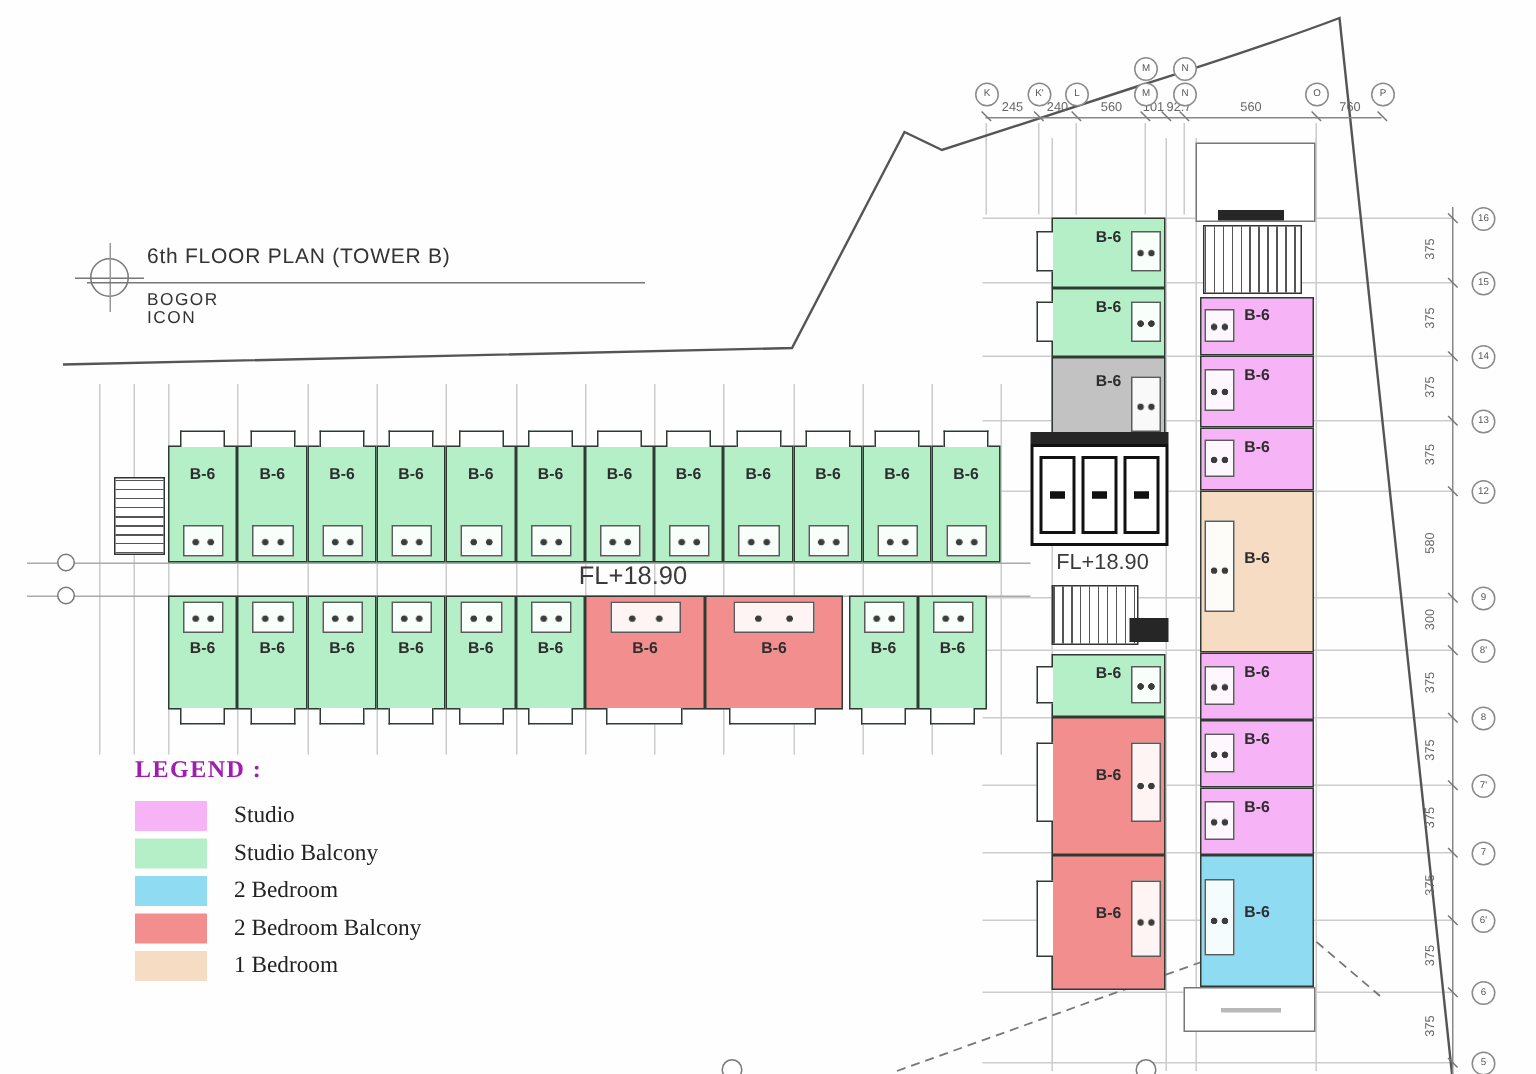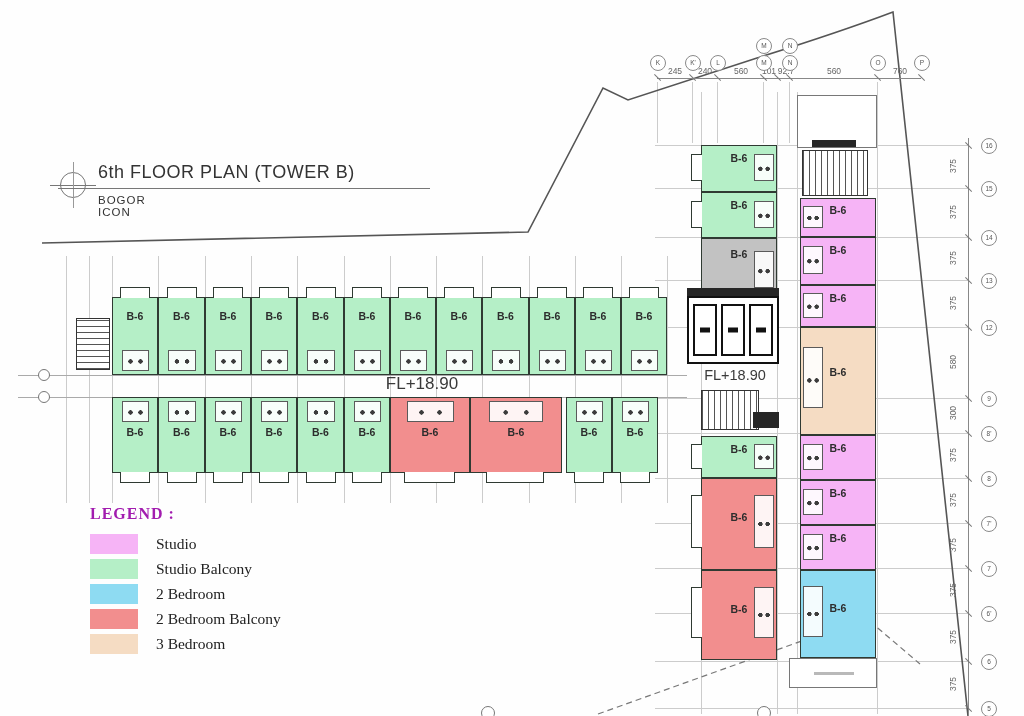--- a/index.html
+++ b/index.html
@@ -29,21 +29,21 @@
   .unit.rwr::after{left:2px;top:18%;width:18px;height:56%;}
   
   .unit.top.has-tab::before{content:"";position:absolute;top:-11px;left:17%;width:62%;height:10px;
       background:#fff;border:1.6px solid #2f3a32;border-bottom:none;}
   .unit.bottom.has-tab::before{content:"";position:absolute;bottom:-11px;left:17%;width:62%;height:10px;
       background:#fff;border:1.6px solid #2f3a32;border-top:none;}
   .unit.rwl.has-tab::before{content:"";position:absolute;left:-11px;top:18%;width:10px;height:56%;
       background:#fff;border:1.6px solid #2f3a32;border-right:none;}
   
   #title-block{position:absolute;left:50px;top:158px;z-index:4;}
-  #title-main{position:absolute;left:48px;top:4px;font-size:18px;color:#333;letter-spacing:.5px;white-space:nowrap;}
+  #title-main{position:absolute;left:48px;top:4px;font-size:14px;color:#333;letter-spacing:.5px;white-space:nowrap;}
   #title-rule{position:absolute;left:8px;top:30px;width:372px;height:1.4px;background:#777;}
   #title-sub{position:absolute;left:48px;top:36px;font-size:11.5px;color:#333;letter-spacing:1px;}
   .datum-circle{position:absolute;border:1.3px solid #777;border-radius:50%;background:#fff;box-sizing:border-box;}
   
   .fl-label{position:absolute;color:#3a3a3a;z-index:4;text-align:center;}
   
   #legend{position:absolute;left:90px;top:505px;z-index:4;font-family:"Liberation Serif",serif;}
   #legend-heading{font-size:16px;font-weight:bold;color:#a21caf;letter-spacing:1px;margin-bottom:8px;}
   .leg-row{display:flex;align-items:center;height:25px;}
   .leg-swatch{width:48px;height:20px;margin-right:18px;}
@@ -279,21 +279,21 @@
         <div class="leg-row">
           <span class="leg-swatch" style="background: rgb(142, 219, 242);"></span>
           <span class="leg-label">2 Bedroom</span>
         </div>
         <div class="leg-row">
           <span class="leg-swatch" style="background: rgb(242, 142, 142);"></span>
           <span class="leg-label">2 Bedroom Balcony</span>
         </div>
         <div class="leg-row">
           <span class="leg-swatch" style="background: rgb(245, 220, 195);"></span>
-          <span class="leg-label">3 Bedroom</span>
+          <span class="leg-label">1 Bedroom</span>
         </div>
       </div>
   </div>
 
   <div id="dims-layer">
       <div class="grid-h" style="left: 657px; top: 78px; width: 264px; background: rgb(136, 136, 136); height: 1.2px; position: absolute; z-index: 3;"></div>
       <div class="tick" style="left: 653px; top: 77px;"></div>
       <div class="tick" style="left: 688px; top: 77px;"></div>
       <div class="tick" style="left: 713px; top: 77px;"></div>
       <div class="tick" style="left: 759px; top: 77px;"></div>

